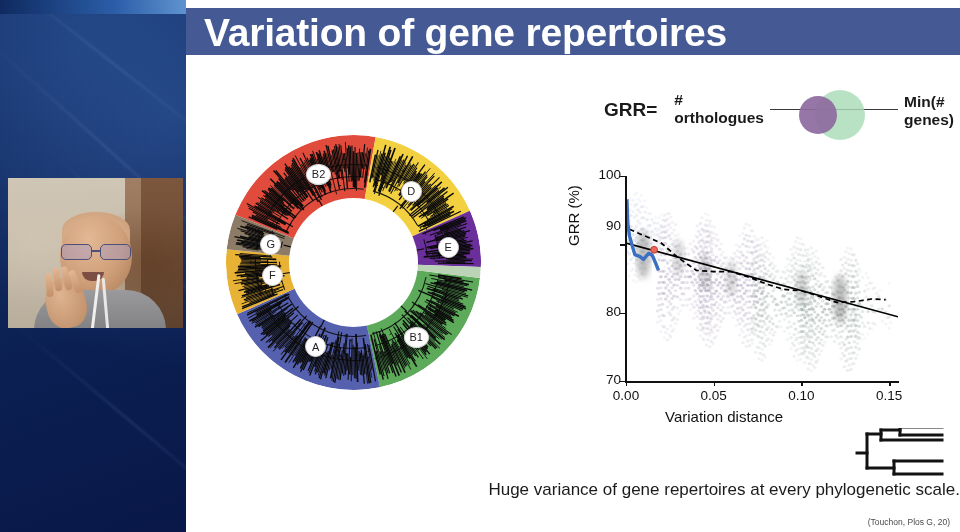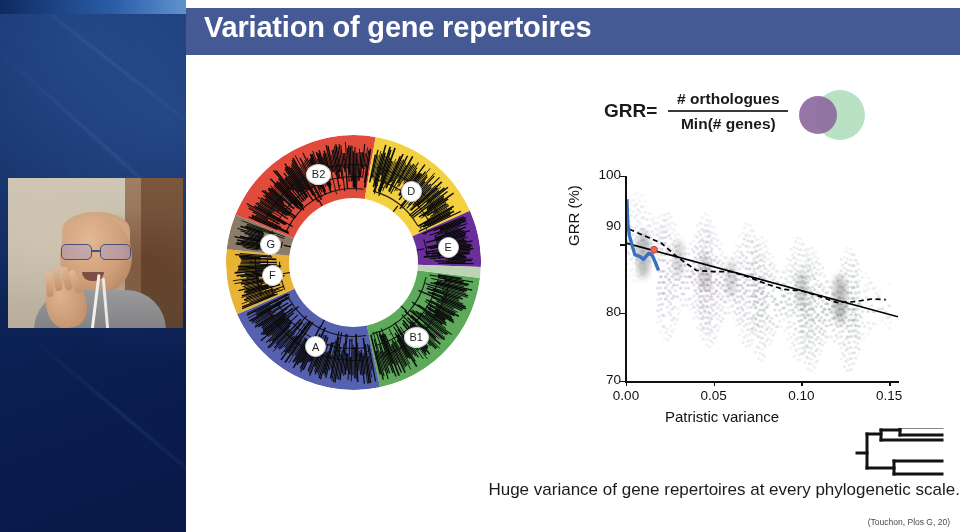--- a/index.html
+++ b/index.html
@@ -67,26 +67,26 @@
   #self-view{position:absolute;right:0;top:0;width:56px;height:56px;border:2px solid #4a6fae;box-sizing:border-box;overflow:hidden;background:#c9c4c0;}
   .sv-bg{position:absolute;inset:0;background:linear-gradient(160deg,#ded8d2 0%,#cfc8c2 40%,#b9b2ab 100%);}
   .sv-hair{position:absolute;left:10px;top:2px;width:34px;height:40px;border-radius:50% 50% 44% 44%;background:linear-gradient(160deg,#5e3c26,#42291a);}
   .sv-face{position:absolute;left:17px;top:11px;width:21px;height:26px;border-radius:46%;background:radial-gradient(ellipse at 45% 35%,#eac4a4,#cf9e7c);}
   .sv-body{position:absolute;left:6px;top:40px;width:44px;height:18px;border-radius:20px 20px 0 0;background:linear-gradient(180deg,#4f6a4d,#3b5140);}
   .sv-shirt{position:absolute;left:14px;top:41px;width:28px;height:16px;background:#e6e3dd;border-radius:12px 12px 0 0;}
 
   
   #slide{position:absolute;left:186px;top:0;width:774px;height:532px;background:#ffffff;}
   #slide-titlebar{position:absolute;left:0;top:8px;width:774px;height:47px;background:#455a94;}
-  #slide-title{position:absolute;left:18px;top:11px;font-size:29px;font-weight:bold;color:#fff;letter-spacing:-.2px;}
+  #slide-title{position:absolute;left:18px;top:11px;font-size:39px;font-weight:bold;color:#fff;letter-spacing:-.2px;}
 
   
   #formula{position:absolute;left:418px;top:90px;display:flex;align-items:center;gap:11px;font-weight:bold;}
   .grr-lbl{font-size:19px;color:#1a1a1a;}
-  .frac{display:flex;flex-direction:column;align-items:center;}
+  .frac{display:flex;align-items:center;}
   .frac .num{font-size:15.5px;color:#1a1a1a;padding:0 6px 2px;}
   .frac .bar{height:1.6px;background:#3a3a3a;width:100%;min-width:120px;}
   .frac .den{font-size:15.5px;color:#1a1a1a;padding:3px 6px 0;}
   #venn{position:absolute;left:613px;top:90px;width:66px;height:50px;}
   .venn-c{position:absolute;border-radius:50%;}
   .venn-purple{left:0;top:6px;width:38px;height:38px;background:#8d6a9e;opacity:.92;}
   .venn-green{left:16px;top:0;width:50px;height:50px;background:#a9dcb8;opacity:.82;}
 
   
   #tree-figure{position:absolute;left:40px;top:135px;width:260px;height:255px;}
@@ -2298,21 +2298,21 @@
           <div class="xtick" style="left: 34px;">0.00</div>
           <div class="xtickmark" style="left: 57px;"></div>
           <div class="xtick" style="left: 121.742px;">0.05</div>
           <div class="xtickmark" style="left: 144.742px;"></div>
           <div class="xtick" style="left: 209.484px;">0.10</div>
           <div class="xtickmark" style="left: 232.484px;"></div>
           <div class="xtick" style="left: 297.226px;">0.15</div>
           <div class="xtickmark" style="left: 320.226px;"></div>
         </div>
       <div class="ylab">GRR (%)</div>
-      <div class="xlab">Patristic variance</div>
+      <div class="xlab">Variation distance</div>
 
     </div>
 
     <svg id="mini-tree" viewBox="0 0 95 50">
       <g stroke="#121212" stroke-width="3" fill="none" stroke-linecap="square">
         <path d="M3 25 L13 25"></path>
         <path d="M13 6 L13 40"></path>
         <path d="M13 6 L27 6"></path>
         <path d="M27 2 L27 12"></path>
         <path d="M27 2 L46 2"></path>

